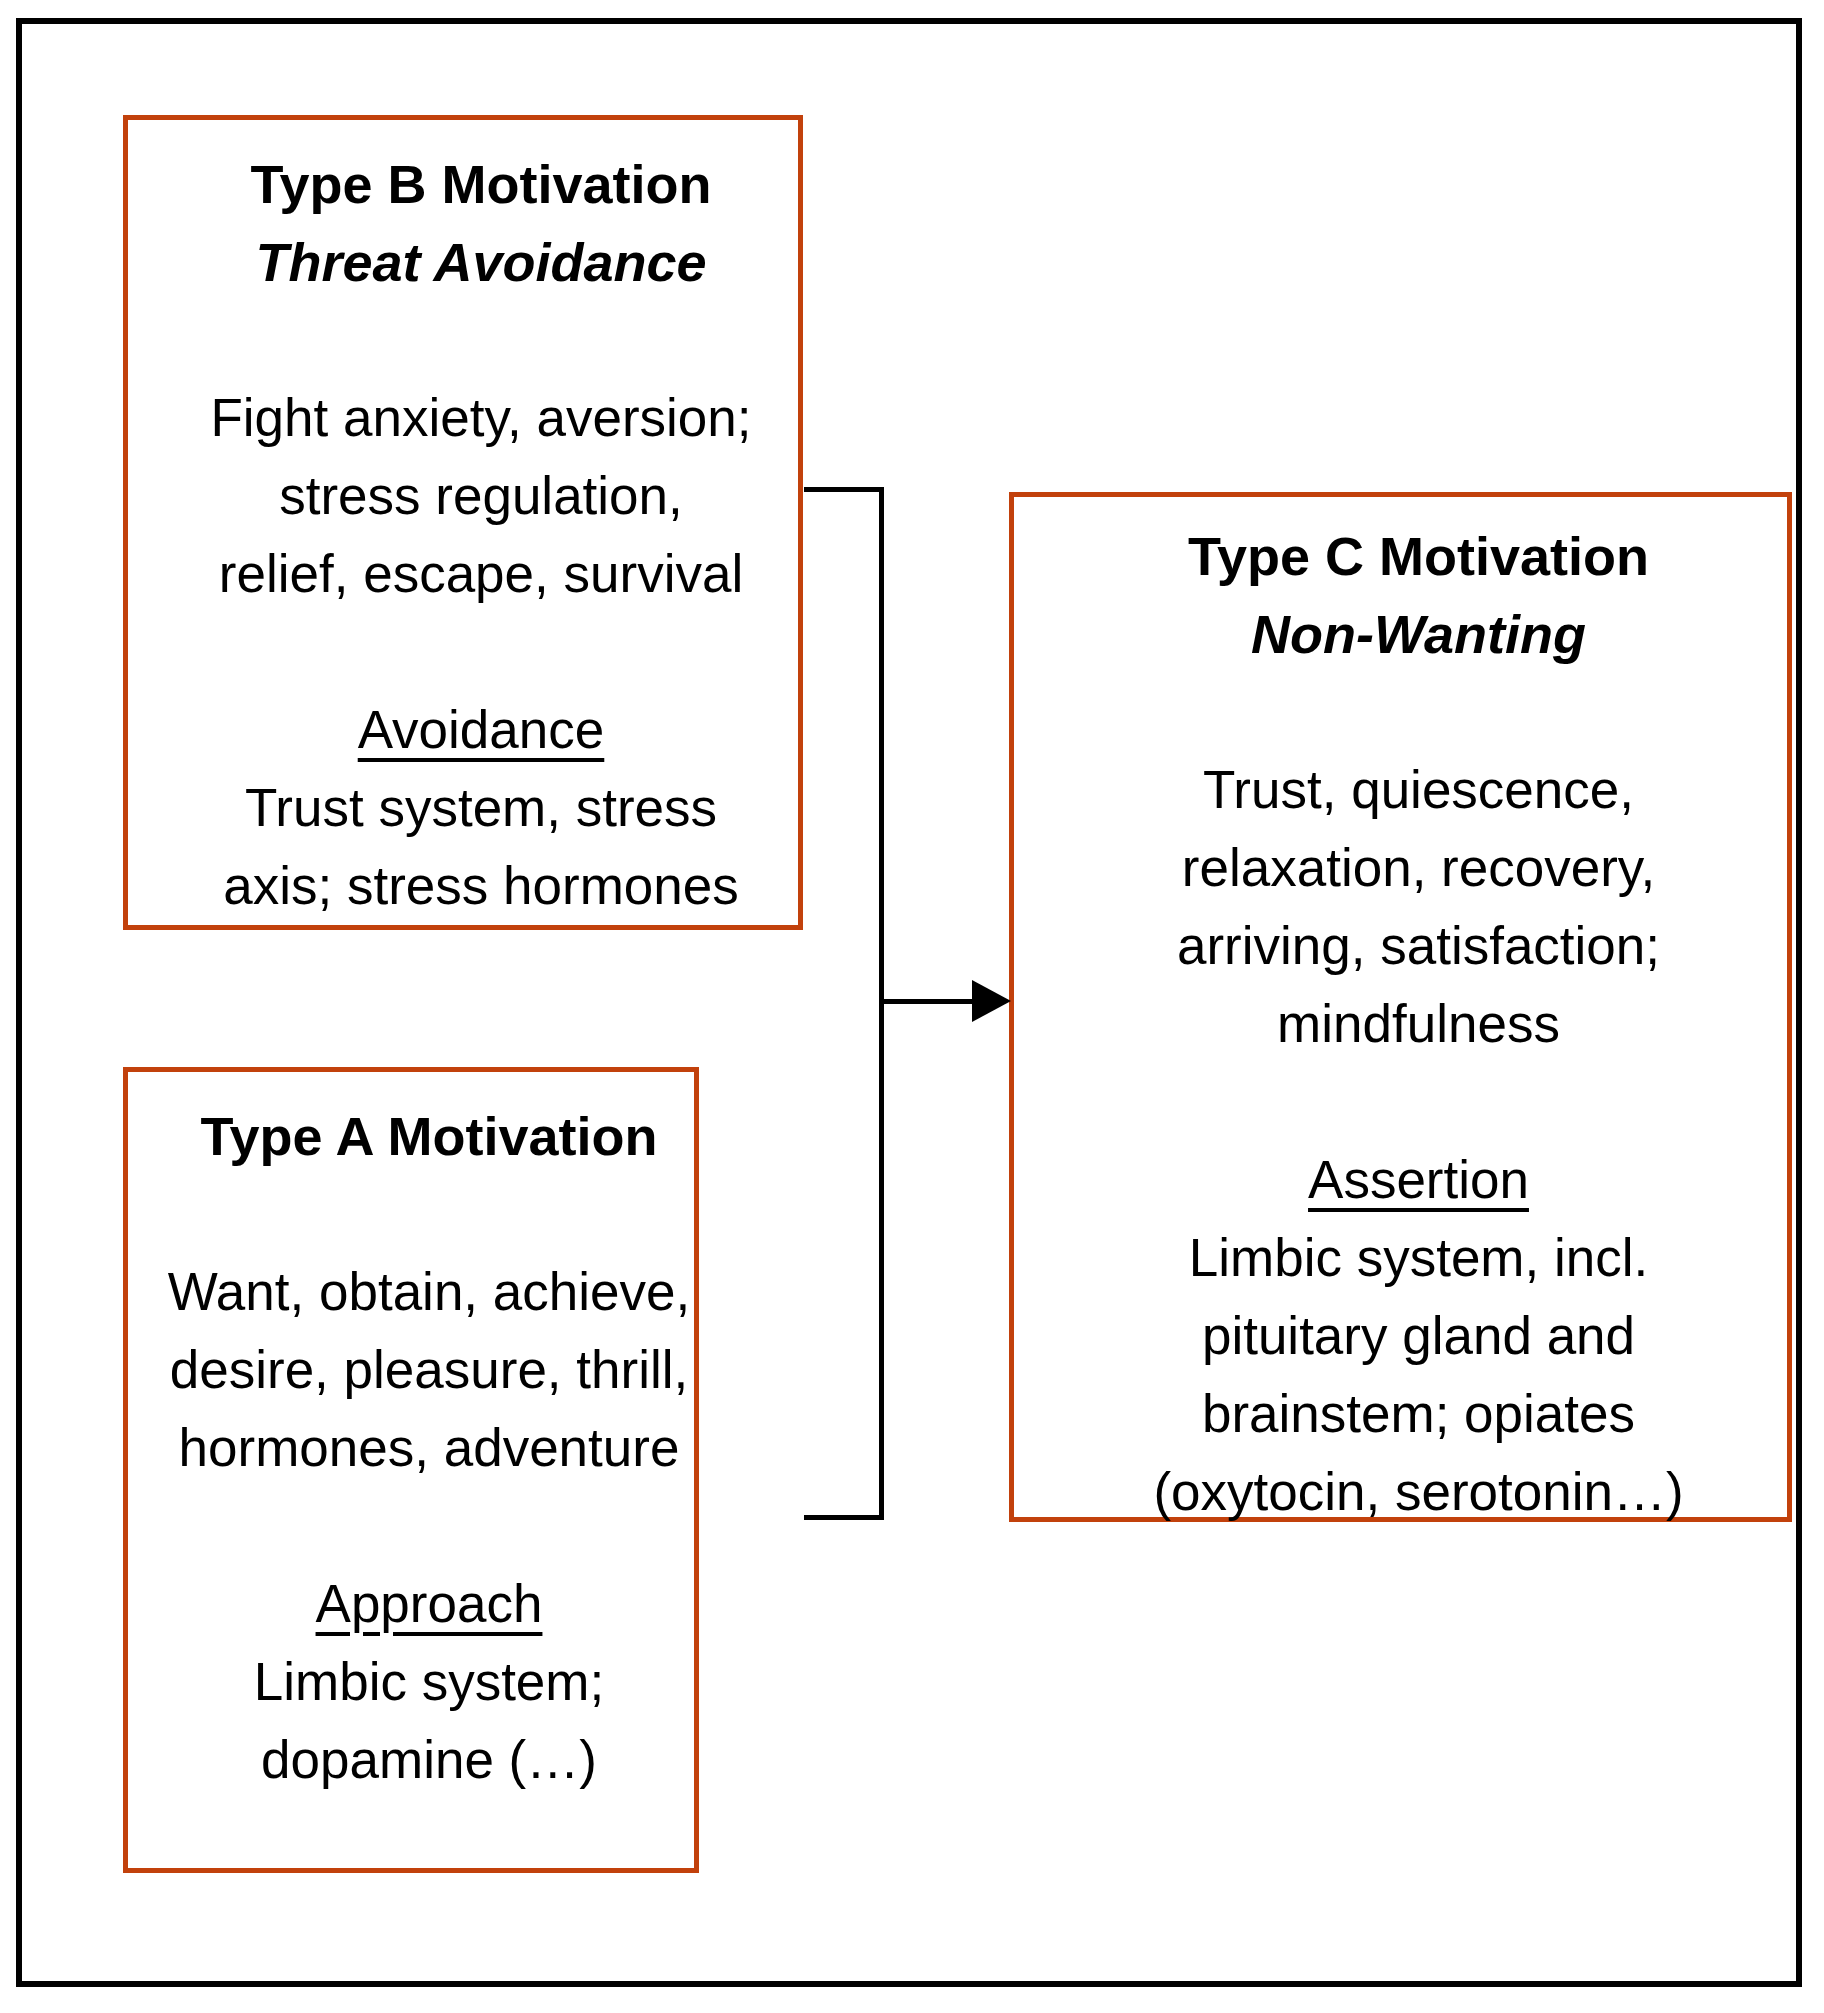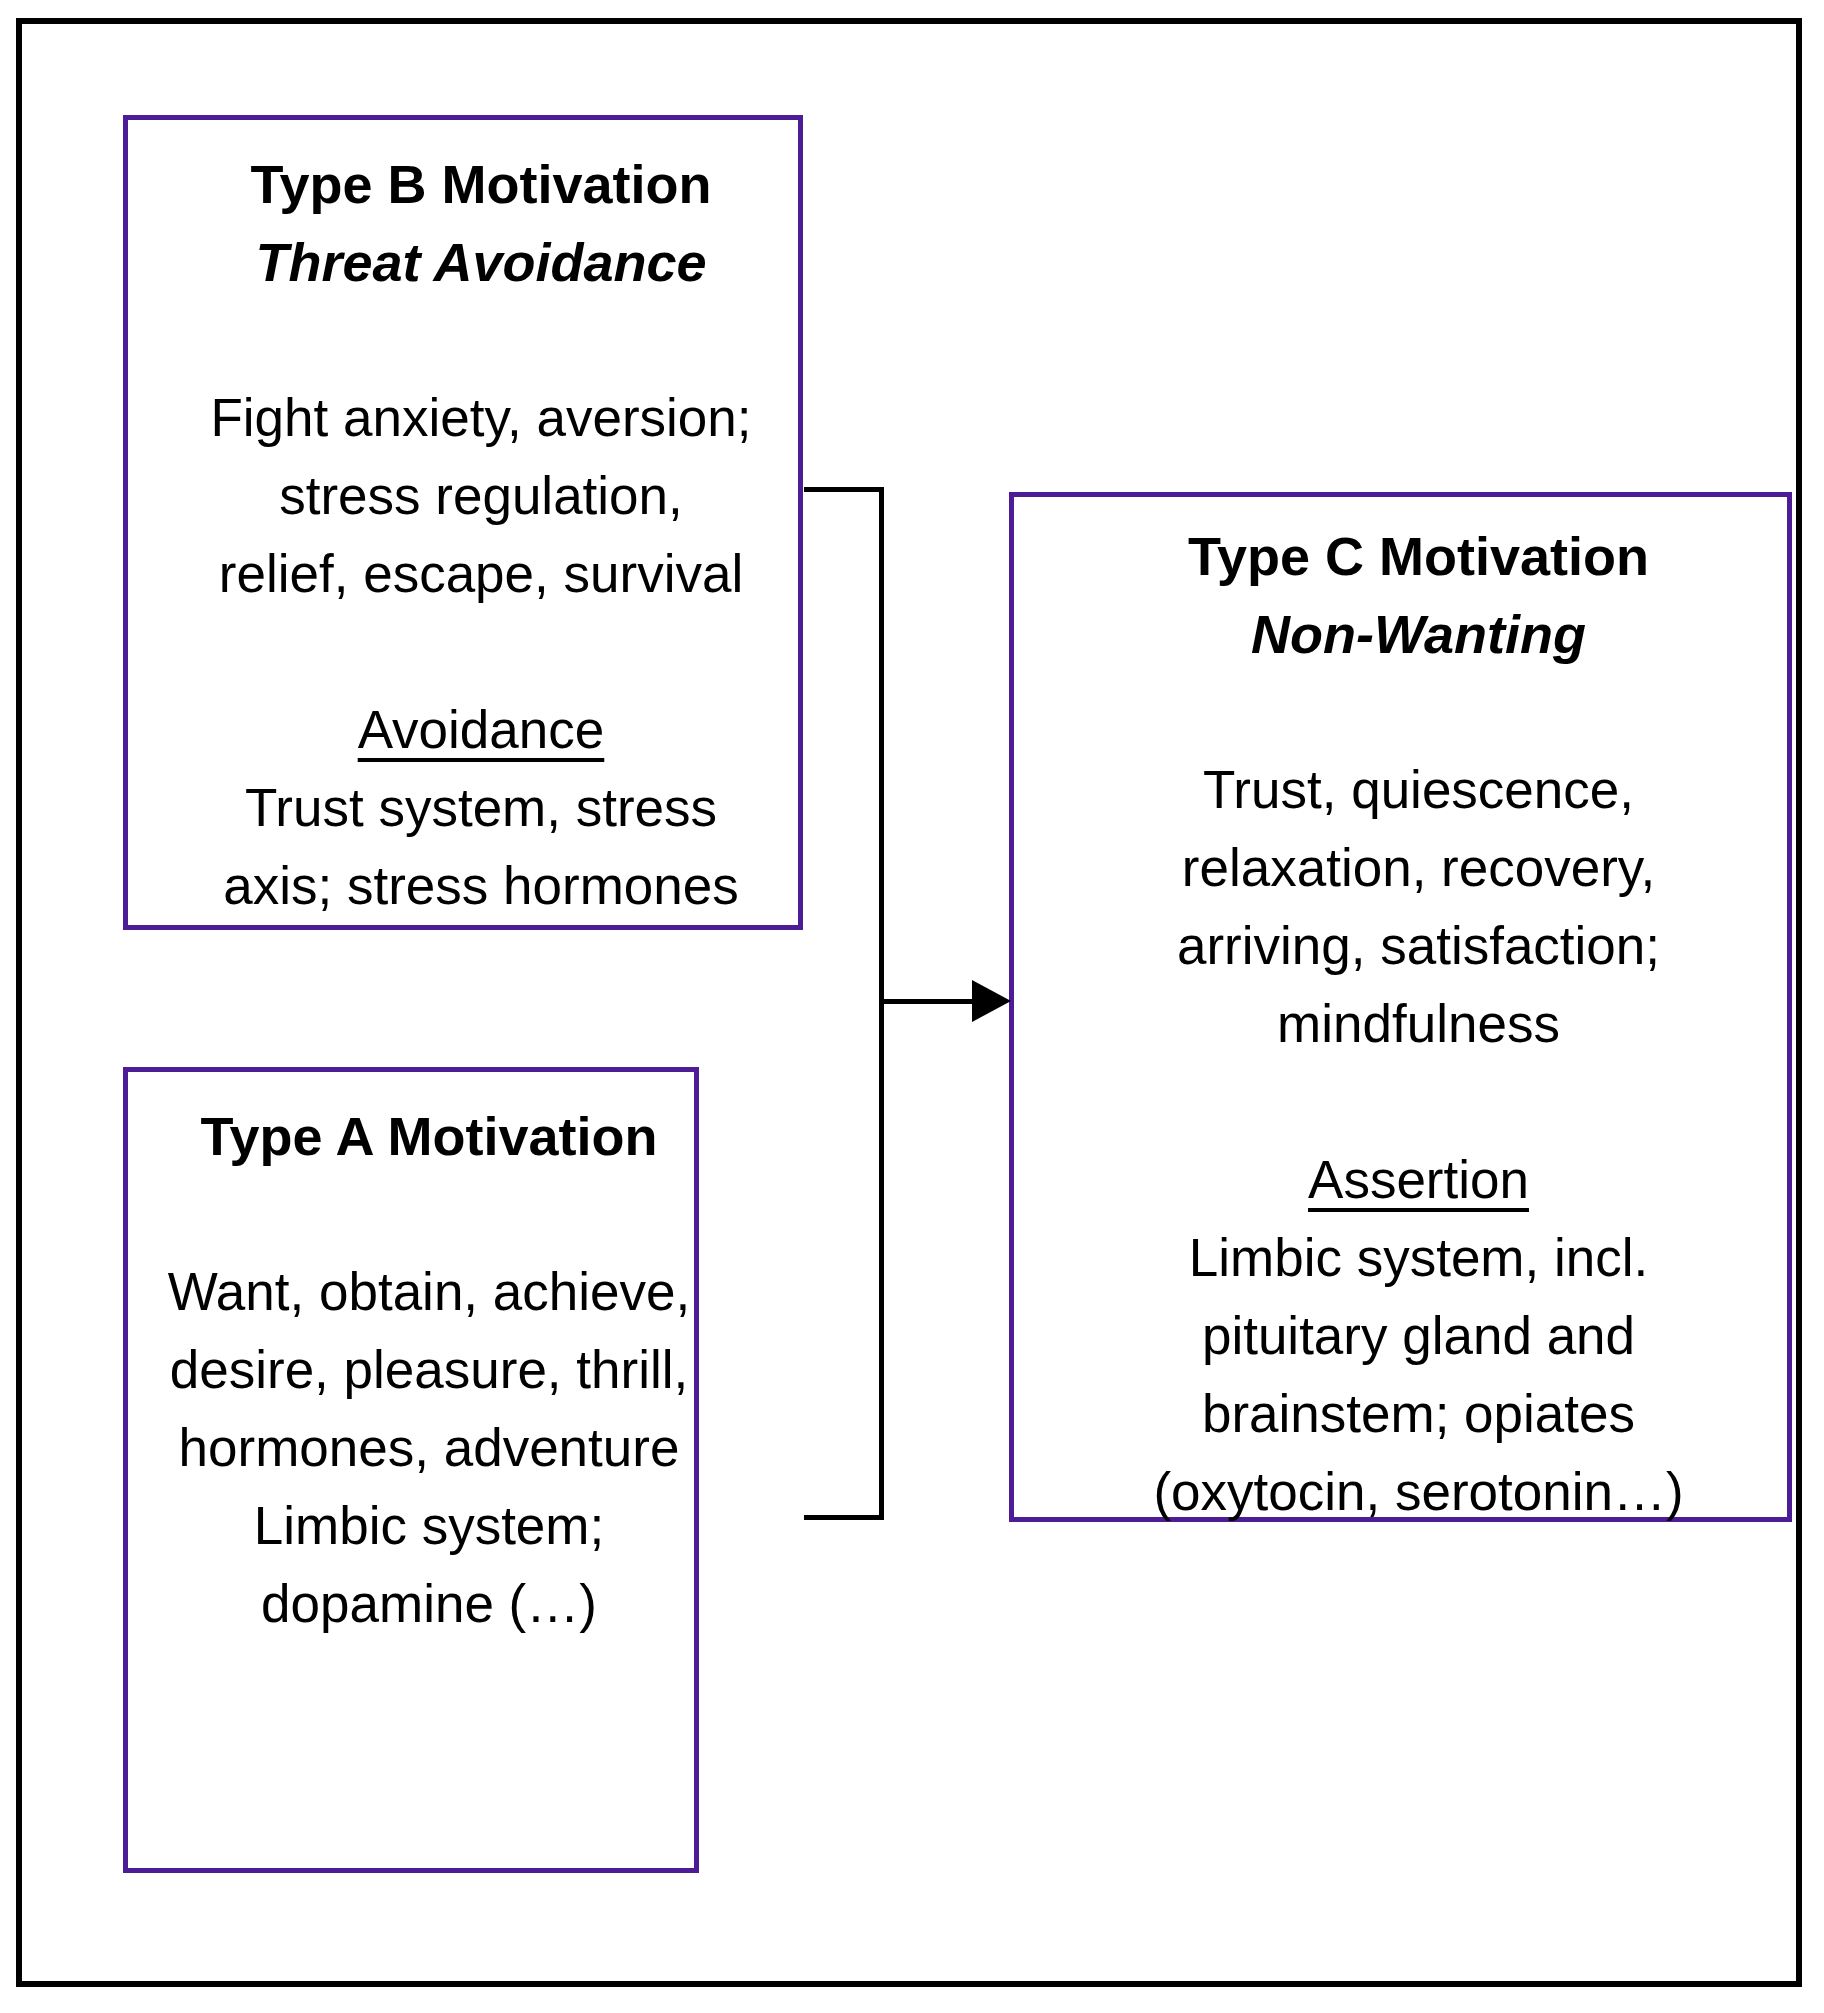--- a/index.html
+++ b/index.html
@@ -17,21 +17,21 @@
   }
   .outer-border {
     position: absolute;
     left: 15.6px; top: 18px;
     width: 1786px; height: 1969px;
     border: 6.6px solid #000000;
     box-sizing: border-box;
   }
   .box {
     position: absolute;
-    border: 5px solid #4c1d95;
+    border: 5px solid #c2410c;
     box-sizing: border-box;
     background: #ffffff;
     text-align: center;
     font-size: 53px;
     line-height: 78px;
     padding-left: 36px;
   }
   .box-b { left: 123px; top: 115px;  width: 680px; height: 815px;  padding-top: 25px; }
   .box-a { left: 123px; top: 1067px; width: 576px; height: 806px;  padding-top: 25px; }
   .box-c { left: 1009px; top: 492px; width: 783px; height: 1030px; padding-top: 20px; }
@@ -90,20 +90,21 @@
     <div class="mech-label">Avoidance</div>
     <div class="mech">Trust system, stress
 axis; stress hormones</div>
   </div>
 
   <div class="box box-a">
     <div class="title">Type A Motivation</div>
     <div class="desc">Want, obtain, achieve,
 desire, pleasure, thrill,
 hormones, adventure</div>
+    <div class="mech-label">Approach</div>
     <div class="mech">Limbic system;
 dopamine (…)</div>
   </div>
 
   <div class="box box-c">
     <div class="title">Type C Motivation</div>
     <div class="subtitle">Non-Wanting</div>
     <div class="desc">Trust, quiescence,
 relaxation, recovery,
 arriving, satisfaction;

